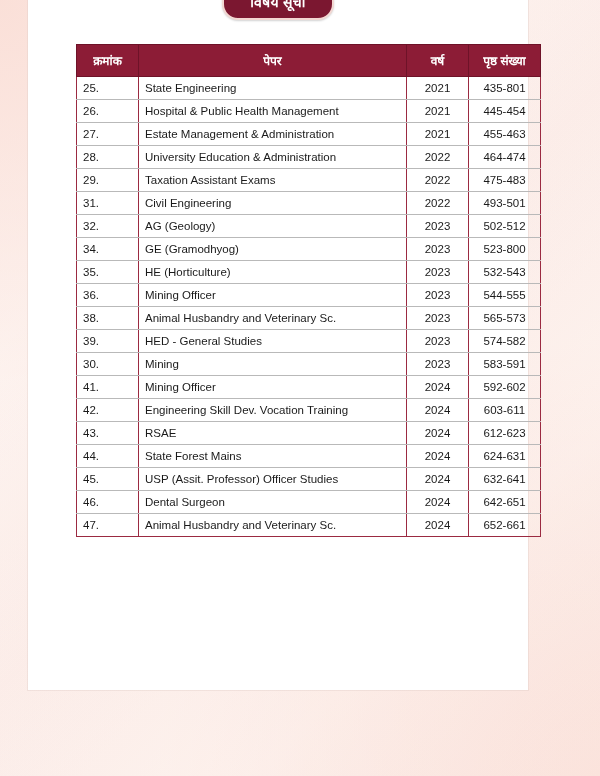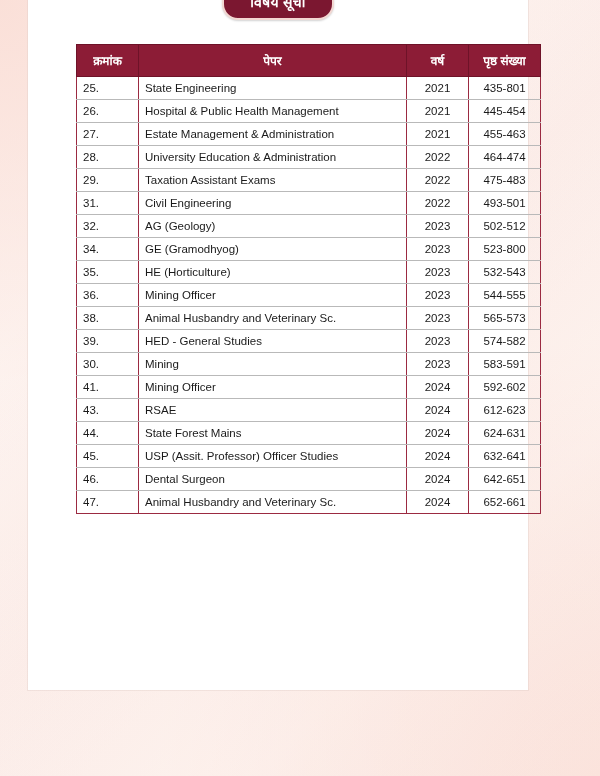--- a/index.html
+++ b/index.html
@@ -210,20 +210,26 @@
             <td class="c-year">2023</td>
             <td class="c-pages">583-591</td>
           </tr>
           <tr>
             <td class="c-sno">41.</td>
             <td class="c-paper">Mining Officer</td>
             <td class="c-year">2024</td>
             <td class="c-pages">592-602</td>
           </tr>
           <tr>
+            <td class="c-sno">42.</td>
+            <td class="c-paper">Engineering Skill Dev. Vocation Training</td>
+            <td class="c-year">2024</td>
+            <td class="c-pages">603-611</td>
+          </tr>
+          <tr>
             <td class="c-sno">43.</td>
             <td class="c-paper">RSAE</td>
             <td class="c-year">2024</td>
             <td class="c-pages">612-623</td>
           </tr>
           <tr>
             <td class="c-sno">44.</td>
             <td class="c-paper">State Forest Mains</td>
             <td class="c-year">2024</td>
             <td class="c-pages">624-631</td>

